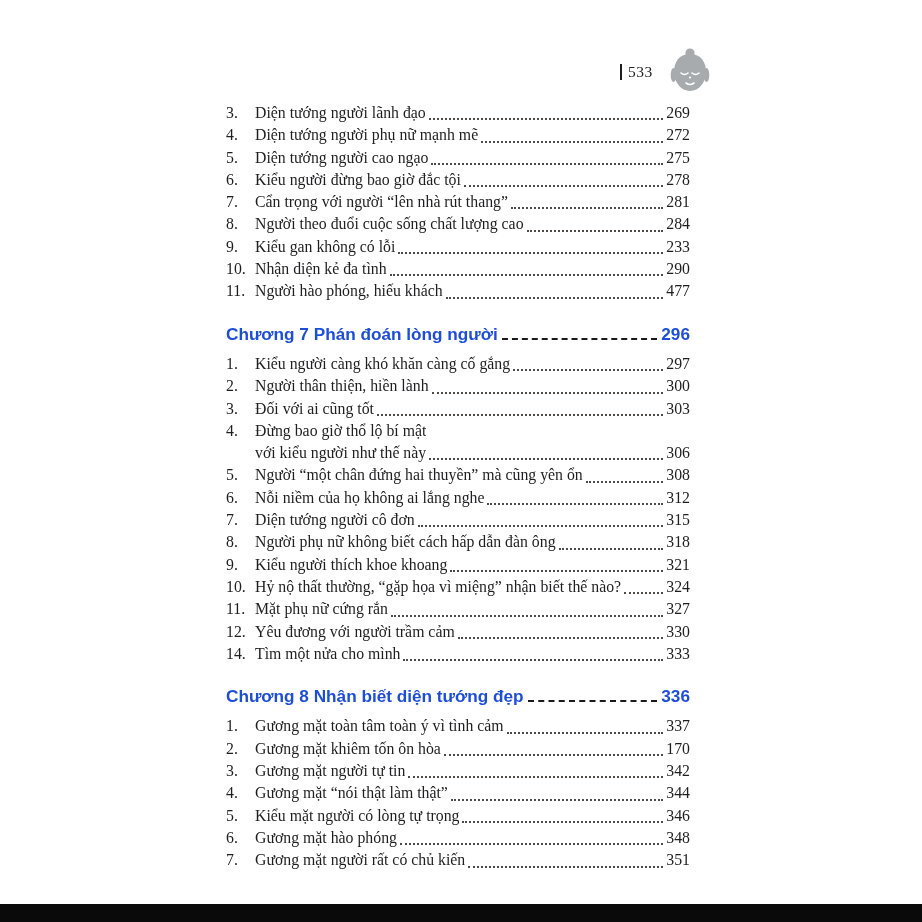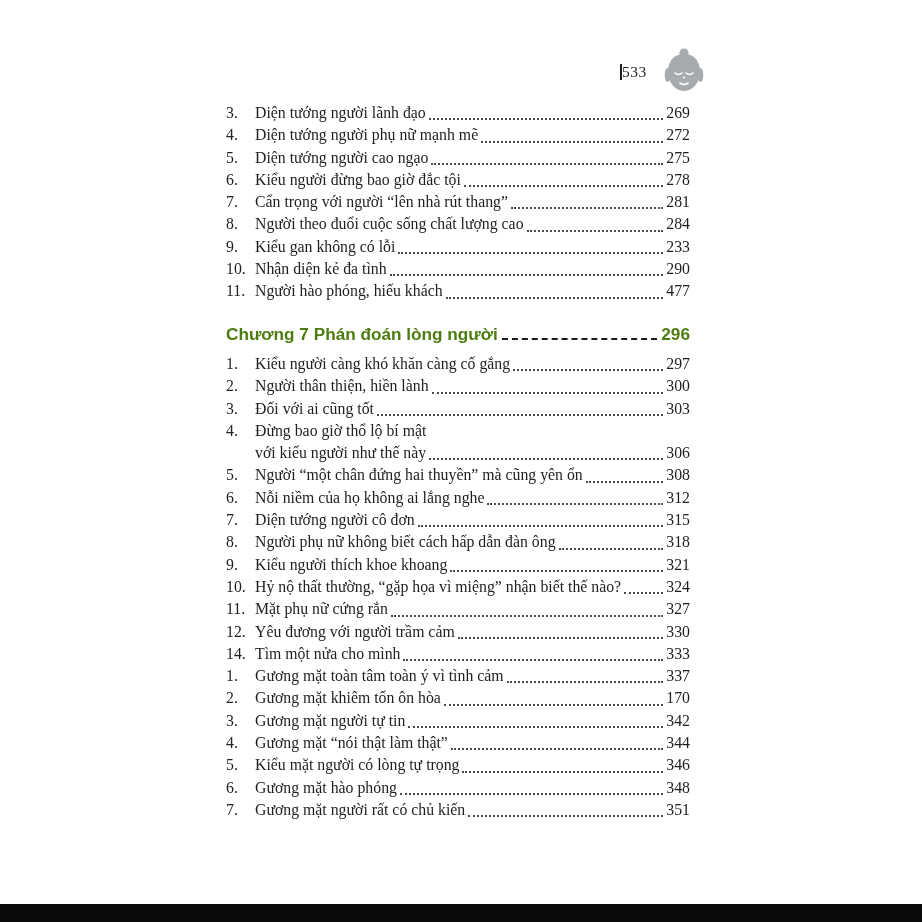--- a/index.html
+++ b/index.html
@@ -15,21 +15,21 @@
 
   
   .page-header {
     position: absolute;
     top: 44px;
     left: 620px;
     display: flex;
     align-items: center;
     gap: 13px;
   }
-  .page-num-wrap { display: flex; align-items: center; }
+  .page-num-wrap { display: flex; align-items: center; gap: 6px; }
   .vbar { width: 2px; height: 16px; background: #1e1e20; }
   .pgnum { font-size: 15.5px; letter-spacing: 0.5px; color: #222; }
   .buddha { display: block; }
 
   
   .toc {
     position: absolute;
     top: 102px;
     left: 226px;
     width: 464px;
@@ -50,21 +50,21 @@
     border-bottom: 2px dotted #4d4a47;
   }
   .pg { flex: 0 0 auto; white-space: nowrap; }
 
   .chapter-row {
     font-family: "Liberation Sans", "DejaVu Sans", sans-serif;
     font-weight: bold;
     font-size: 17.2px;
     margin-top: 20px;
     margin-bottom: 8px;
-    color: #4d7c0f;
+    color: #1d4ed8;
   }
   .chapter-row .leader {
     border-bottom: 2.5px dashed #1a1a1a;
     margin: 0 4px 5px 4px;
   }
 
   
   .bottom-bar {
     position: absolute;
     left: 0; right: 0; bottom: 0;
@@ -235,20 +235,25 @@
         <span class="title">Yêu đương với người trầm cảm</span>
         <span class="leader"></span>
         <span class="pg">330</span>
       </div>
       <div class="toc-row item-row">
         <span class="no">14.</span>
         <span class="title">Tìm một nửa cho mình</span>
         <span class="leader"></span>
         <span class="pg">333</span>
       </div>
+      <div class="toc-row chapter-row">
+        <span class="title">Chương 8 Nhận biết diện tướng đẹp</span>
+        <span class="leader"></span>
+        <span class="pg">336</span>
+      </div>
       <div class="toc-row item-row">
         <span class="no">1.</span>
         <span class="title">Gương mặt toàn tâm toàn ý vì tình cảm</span>
         <span class="leader"></span>
         <span class="pg">337</span>
       </div>
       <div class="toc-row item-row">
         <span class="no">2.</span>
         <span class="title">Gương mặt khiêm tốn ôn hòa</span>
         <span class="leader"></span>

